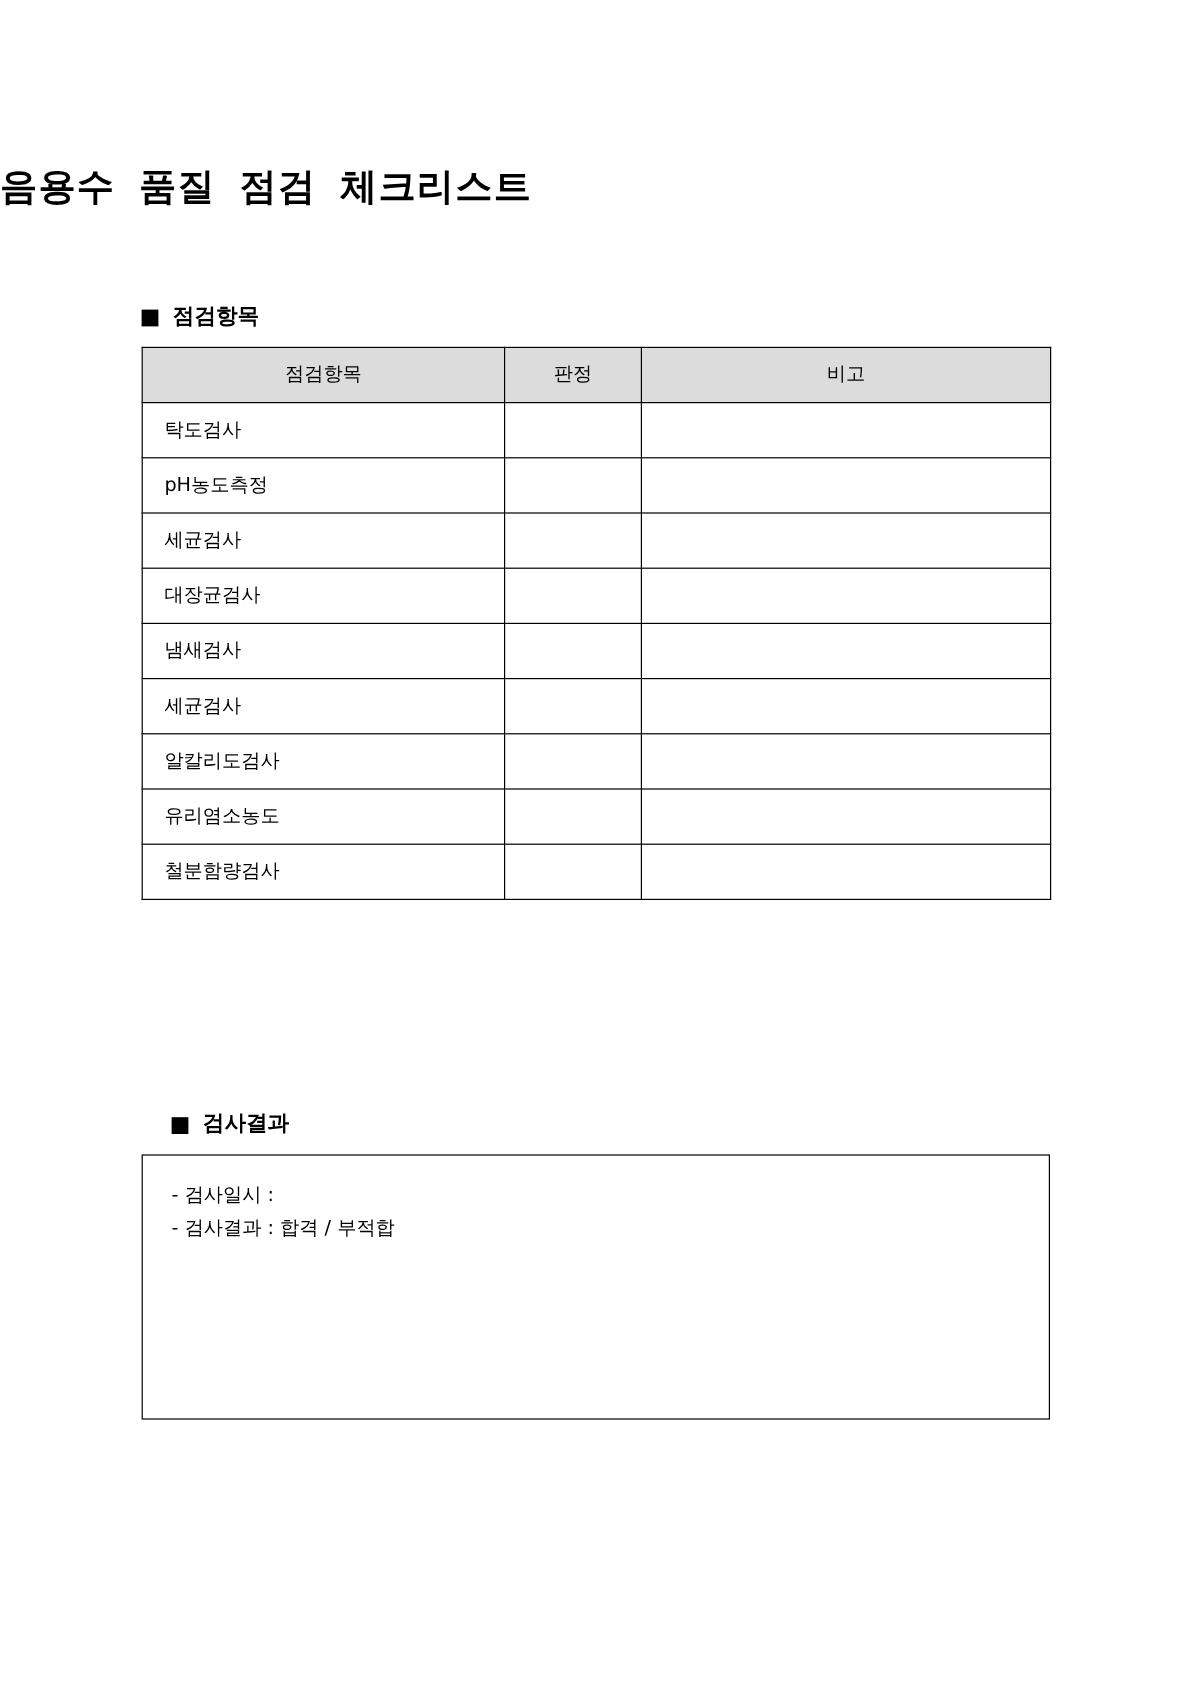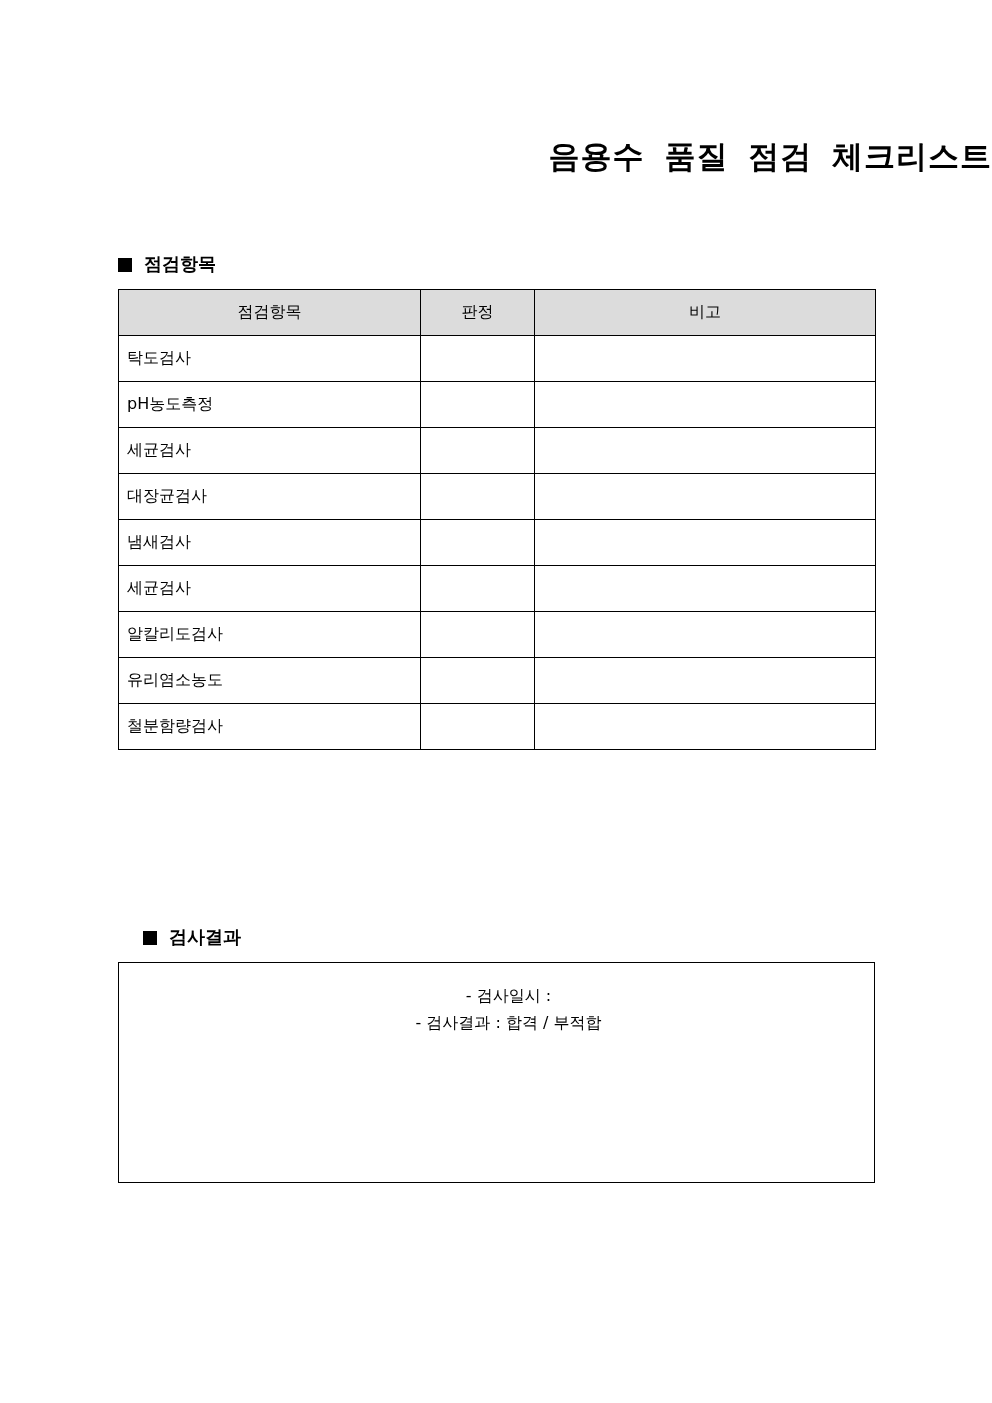--- a/index.html
+++ b/index.html
@@ -12,21 +12,21 @@
       height: 1403px;
       position: relative;
       font-family: "DejaVu Sans", "Liberation Sans", sans-serif;
       color: #000;
     }
     .page-title {
       position: absolute;
       left: 0;
       top: 134px;
       width: 992px;
-      text-align: right;
+      text-align: left;
       font-size: 31px;
       font-weight: bold;
       letter-spacing: 1px;
       word-spacing: 8px;
       line-height: 44px;
     }
     .section-heading {
       position: absolute;
       left: 118px;
       font-size: 18px;
@@ -61,38 +61,37 @@
       height: 46px;
       box-sizing: border-box;
     }
     table.checklist th {
       background: #dcdcdc;
       font-weight: normal;
       text-align: center;
     }
     table.checklist td.item {
       text-align: left;
-      padding-left: 8px;
+      padding-left: 18px;
     }
     col.c1 { width: 302px; }
     col.c2 { width: 114px; }
     col.c3 { width: 341px; }
 
     .result-box {
       position: absolute;
       left: 118px;
       top: 962px;
       width: 757px;
       height: 221px;
       box-sizing: border-box;
       border: 1.3px solid #000;
       padding-top: 20px;
       padding-left: 24px;
       font-size: 16px;
-      text-align: center;
     }
     .result-line {
       line-height: 26.5px;
       white-space: pre;
     }
   </style>
 </head>
 <body>
 
 <div class="page-title">음용수 품질 점검 체크리스트</div>

